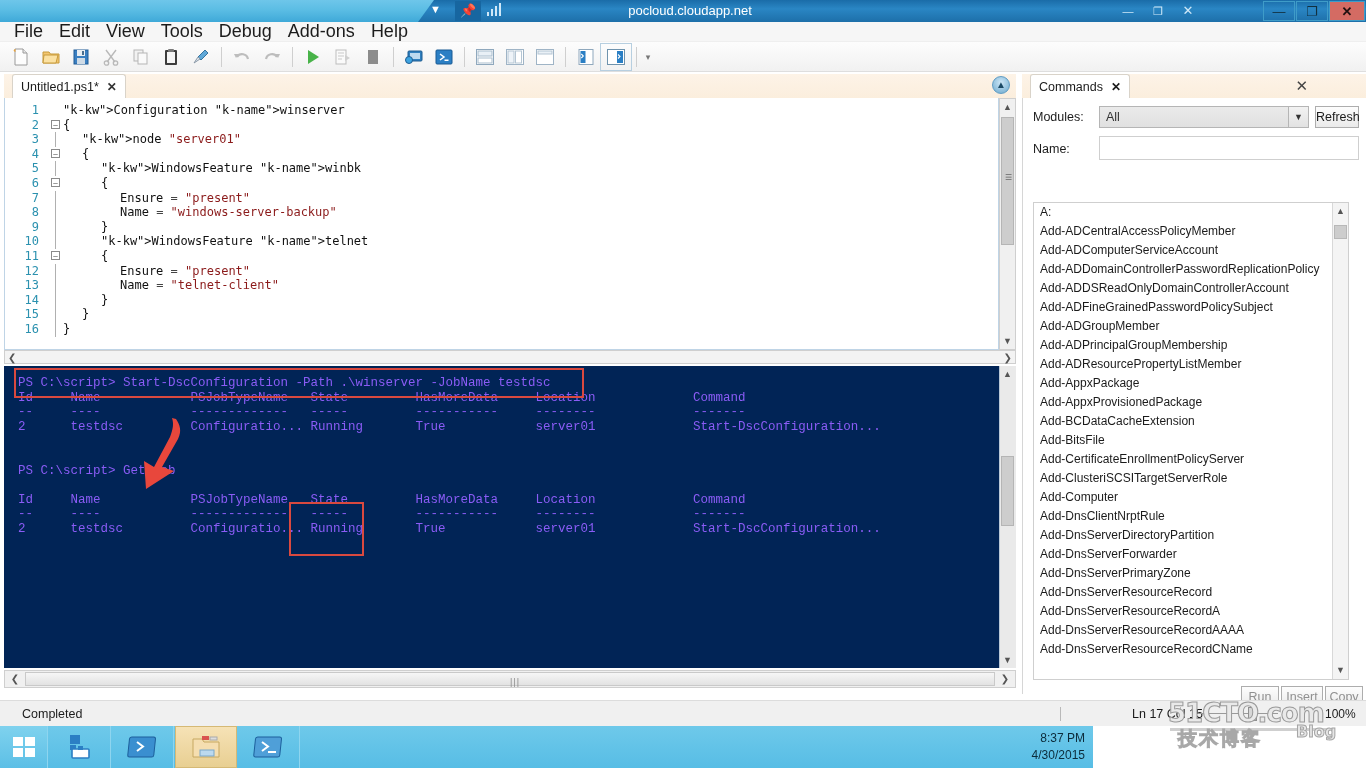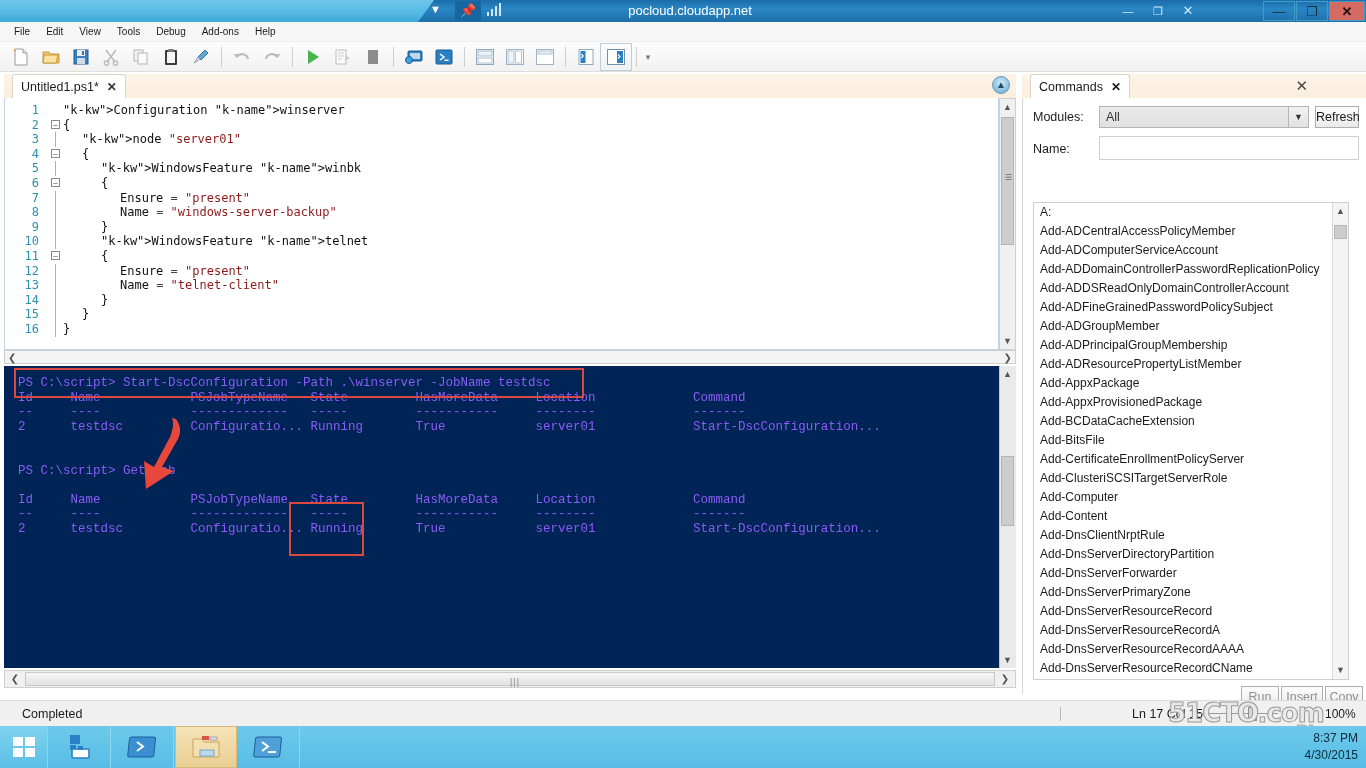--- a/index.html
+++ b/index.html
@@ -43,21 +43,21 @@
   .win-min { left: 1263px; }
   .win-max { left: 1296px; }
   .win-close { left: 1329px; width: 36px; background: #d46b63; color: #201010; font-weight: bold; }
 
   
   .menubar {
     position: absolute; left: 0; top: 22px; width: 1366px; height: 20px;
     background: #f6f6f6; border-bottom: 1px solid #efefef;
     display: flex; align-items: center; padding-left: 6px;
   }
-  .menu-item { font-size: 10px; color: #1b1b1b; padding: 1px 8px; cursor: default; }
+  .menu-item { font-size: 18px; color: #1b1b1b; padding: 1px 8px; cursor: default; }
 
   
   .toolbar {
     position: absolute; left: 0; top: 42px; width: 1366px; height: 30px;
     background: linear-gradient(to bottom,#fdfdfd,#f1f1f1);
     border-bottom: 1px solid #dedede;
     display: flex; align-items: center; padding-left: 6px;
   }
   .tb { width: 30px; height: 26px; display: flex; align-items: center; justify-content: center; }
   .tb svg { display:block; }
@@ -173,21 +173,21 @@
   }
   .status-text { position:absolute; left:10px; font-size:12.5px; color:#1b1b1b;margin-left:12px; }
   .status-sep { position:absolute; width:1px; height:14px; background:#b9b9b9; }
   .lncol { position:absolute; font-size:12.5px; color:#1b1b1b; }
   .zoom-track { position:absolute; top:12px; height:1px; background:#9a9a9a; }
   .zoom-thumb { position:absolute; top:6px; width:9px; height:14px; background:#d6d6d6; border:1px solid #8f8f8f;}
   .zoom-pct { position:absolute; font-size:12px; color:#1b1b1b; }
 
   
   .taskbar {
-    position:absolute; left:0; top:726px; width:1366px; height:42px;
+    position:absolute; left:0; top:726px; width:1093px; height:42px;
     background: linear-gradient(to bottom,#6ec9ea 0%, #57bde5 100%);
   }
   .tb-btn { position:absolute; top:0; height:42px; border-right:1px solid #8ed5ef; display:flex; align-items:center; justify-content:center; }
   .tb-active { background: linear-gradient(to bottom,#f6e2b6,#e8cf92); border:1px solid #d5b975; }
   .tb-win { background: linear-gradient(to bottom,#7fd2ee,#5cbfe6); }
   .tray-clock { position:absolute; right:8px; top:4px; width:110px; text-align:right; font-size:12px; color:#0c2b3a; line-height:17px; }
 
   
   .wm { position:absolute; pointer-events:none; font-family:"DejaVu Sans", sans-serif; }
   .wm-main {
@@ -510,21 +510,20 @@
             <div class="cmd-item">Add-ADGroupMember</div>
             <div class="cmd-item">Add-ADPrincipalGroupMembership</div>
             <div class="cmd-item">Add-ADResourcePropertyListMember</div>
             <div class="cmd-item">Add-AppxPackage</div>
             <div class="cmd-item">Add-AppxProvisionedPackage</div>
             <div class="cmd-item">Add-BCDataCacheExtension</div>
             <div class="cmd-item">Add-BitsFile</div>
             <div class="cmd-item">Add-CertificateEnrollmentPolicyServer</div>
             <div class="cmd-item">Add-ClusteriSCSITargetServerRole</div>
             <div class="cmd-item">Add-Computer</div>
-            <div class="cmd-item">Add-Content</div>
             <div class="cmd-item">Add-DnsClientNrptRule</div>
             <div class="cmd-item">Add-DnsServerDirectoryPartition</div>
             <div class="cmd-item">Add-DnsServerForwarder</div>
             <div class="cmd-item">Add-DnsServerPrimaryZone</div>
             <div class="cmd-item">Add-DnsServerResourceRecord</div>
             <div class="cmd-item">Add-DnsServerResourceRecordA</div>
             <div class="cmd-item">Add-DnsServerResourceRecordAAAA</div>
             <div class="cmd-item">Add-DnsServerResourceRecordCName</div>
           </div>
         <div class="list-scroll">

